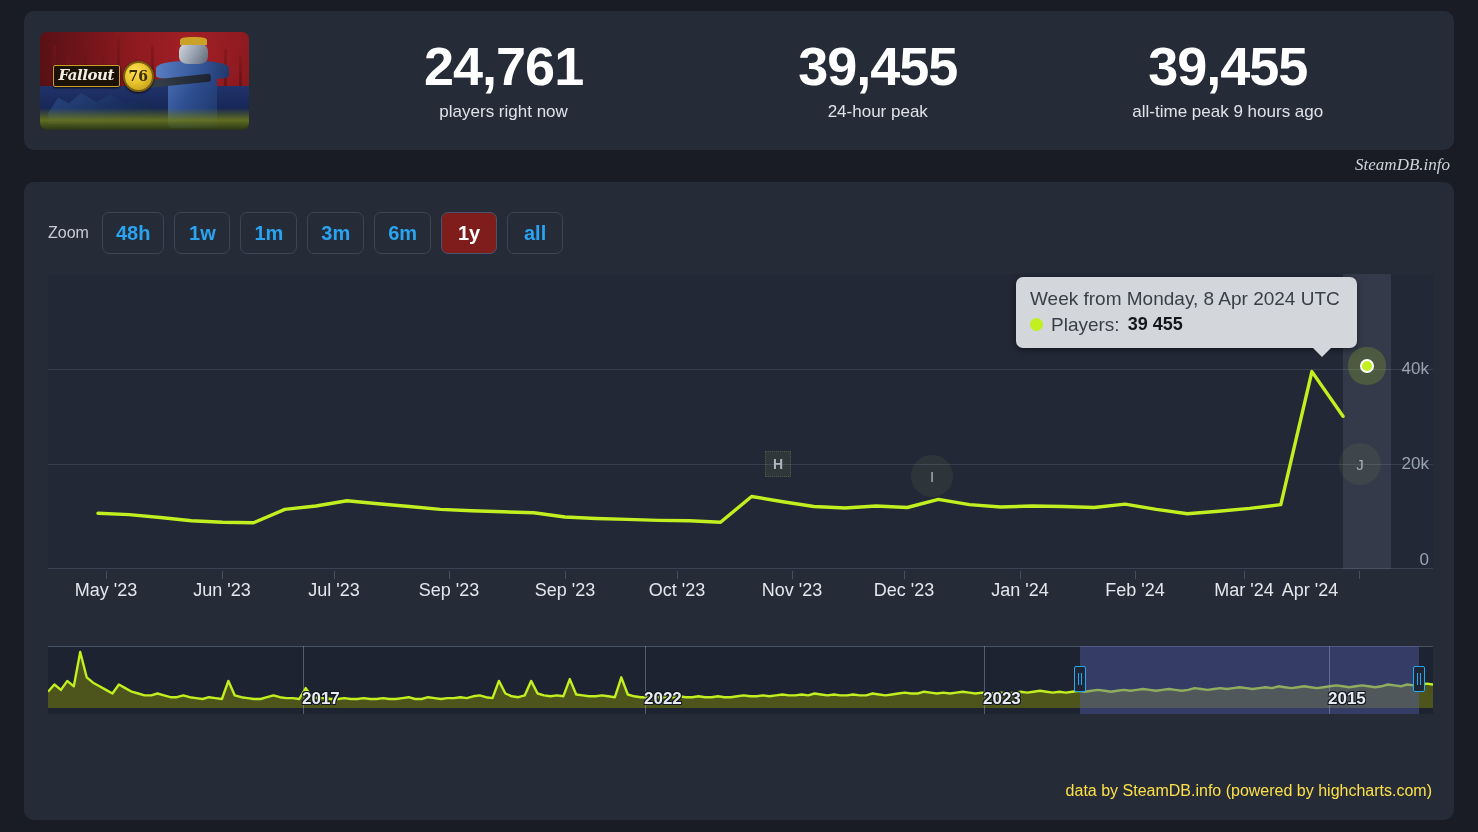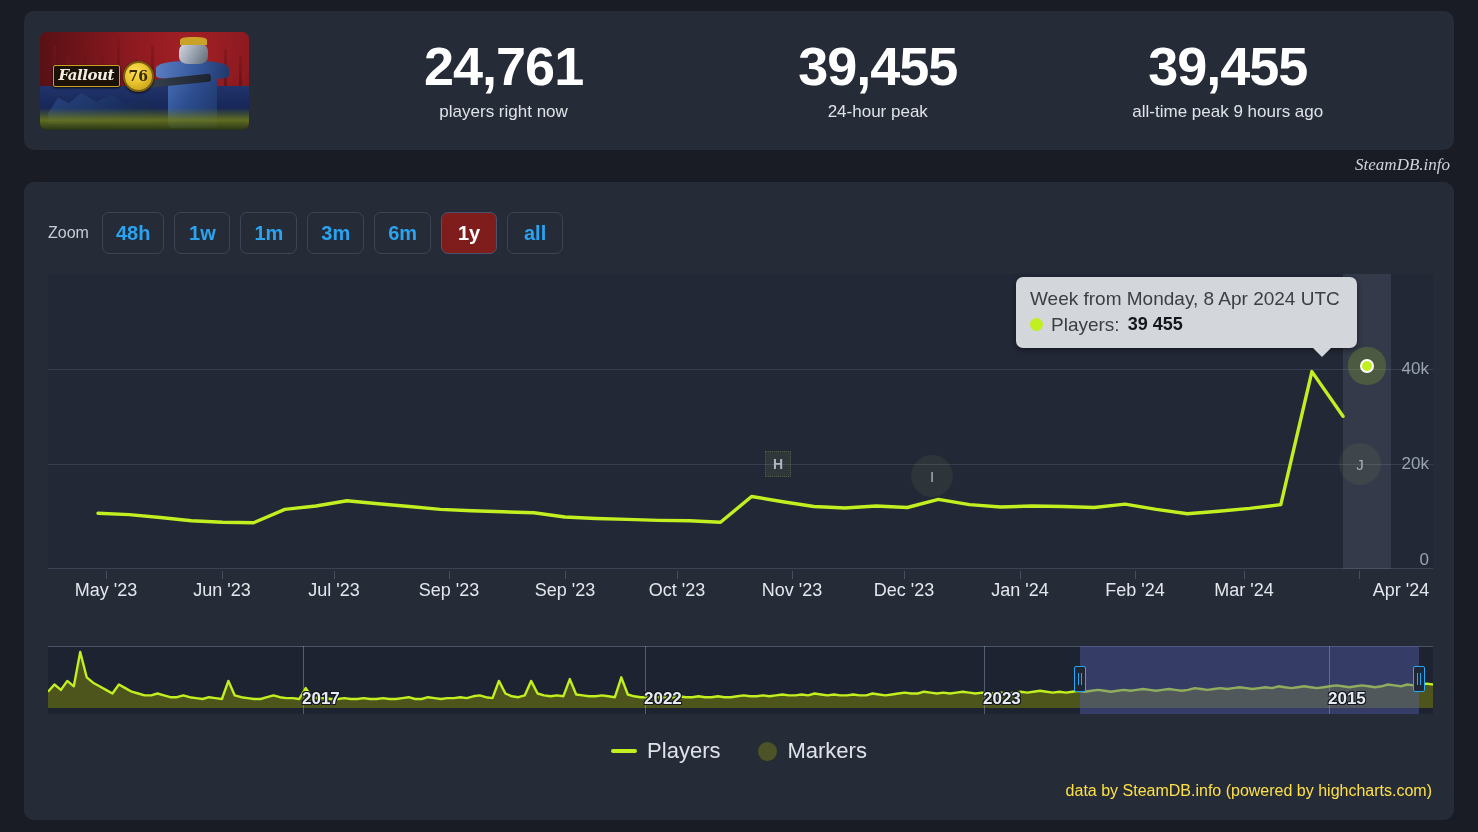--- a/index.html
+++ b/index.html
@@ -409,21 +409,21 @@
         <div class="xlabel" style="left:744px">Nov '23</div>
       <div class="xtick" style="left:856px"></div>
         <div class="xlabel" style="left:856px">Dec '23</div>
       <div class="xtick" style="left:972px"></div>
         <div class="xlabel" style="left:972px">Jan '24</div>
       <div class="xtick" style="left:1087px"></div>
         <div class="xlabel" style="left:1087px">Feb '24</div>
       <div class="xtick" style="left:1196px"></div>
         <div class="xlabel" style="left:1196px">Mar '24</div>
       <div class="xtick" style="left:1311px"></div>
-        <div class="xlabel" style="left:1353px">Apr '24</div>
+        <div class="xlabel" style="left:1262px">Apr '24</div>
     </div>
 
     <div class="nav-wrap">
       <div class="nav-top-line"></div>
       <svg class="nav-svg" viewBox="0 0 1385 68" preserveAspectRatio="none">
         <polygon id="nav-area" fill="#565e19" fill-opacity="0.85" points="0,62 0.0,45.7 6.4,38.5 12.9,43.9 19.3,34.9 25.8,40.3 32.2,6.0 38.7,31.3 45.1,36.7 51.5,40.3 58.0,43.9 64.4,47.5 70.9,38.5 77.3,42.1 83.7,45.7 90.2,47.5 96.6,49.4 103.1,49.4 109.5,47.5 116.0,49.4 122.4,51.2 128.8,51.2 135.3,49.4 141.7,51.2 148.2,52.1 154.6,53.0 161.0,51.2 167.5,52.1 173.9,53.0 180.4,34.9 186.8,49.4 193.3,51.2 199.7,52.1 206.1,53.0 212.6,53.0 219.0,51.2 225.5,49.4 231.9,51.2 238.3,52.1 244.8,52.1 251.2,53.0 257.7,42.1 264.1,51.2 270.6,52.1 277.0,52.1 283.4,53.0 289.9,53.0 296.3,52.1 302.8,53.0 309.2,53.0 315.7,52.1 322.1,53.0 328.5,53.0 335.0,52.1 341.4,53.0 347.9,53.0 354.3,52.1 360.7,51.2 367.2,53.0 373.6,53.0 380.1,51.2 386.5,52.1 393.0,53.0 399.4,52.1 405.8,52.1 412.3,51.2 418.7,52.1 425.2,50.3 431.6,49.4 438.0,51.2 444.5,52.1 450.9,34.9 457.4,47.5 463.8,50.3 470.3,51.2 476.7,49.4 483.1,34.9 489.6,47.5 496.0,49.4 502.5,50.3 508.9,49.4 515.3,50.3 521.8,33.1 528.2,48.5 534.7,49.4 541.1,50.3 547.6,50.3 554.0,49.4 560.4,50.3 566.9,51.2 573.3,31.3 579.8,48.5 586.2,50.3 592.7,51.2 599.1,51.2 605.5,50.3 612.0,51.2 618.4,51.2 624.9,51.2 631.3,50.3 637.7,51.2 644.2,51.2 650.6,50.3 657.1,51.2 663.5,51.2 670.0,50.3 676.4,51.2 682.8,51.2 689.3,50.3 695.7,49.4 702.2,50.3 708.6,50.3 715.0,49.4 721.5,50.3 727.9,49.4 734.4,48.5 740.8,49.4 747.3,49.4 753.7,48.5 760.1,49.4 766.6,47.5 773.0,48.5 779.5,49.4 785.9,48.5 792.3,49.4 798.8,49.4 805.2,48.5 811.7,49.4 818.1,49.4 824.6,47.5 831.0,48.5 837.4,49.4 843.9,48.5 850.3,47.5 856.8,46.6 863.2,47.5 869.7,47.5 876.1,45.7 882.5,46.6 889.0,47.5 895.4,46.6 901.9,47.5 908.3,46.6 914.7,45.7 921.2,46.6 927.6,47.5 934.1,46.6 940.5,47.5 947.0,47.5 953.4,46.6 959.8,47.5 966.3,46.6 972.7,45.7 979.2,46.6 985.6,45.7 992.0,44.8 998.5,45.7 1004.9,46.6 1011.4,45.7 1017.8,46.6 1024.3,45.7 1030.7,44.8 1037.1,45.7 1043.6,44.8 1050.0,43.9 1056.5,44.8 1062.9,45.7 1069.3,44.8 1075.8,43.9 1082.2,44.8 1088.7,43.9 1095.1,43.0 1101.6,43.9 1108.0,44.8 1114.4,43.9 1120.9,43.0 1127.3,43.9 1133.8,44.8 1140.2,43.9 1146.7,42.1 1153.1,43.0 1159.5,43.9 1166.0,43.0 1172.4,42.1 1178.9,43.0 1185.3,42.1 1191.7,41.2 1198.2,42.1 1204.6,43.0 1211.1,42.1 1217.5,41.2 1224.0,42.1 1230.4,40.3 1236.8,41.2 1243.3,42.1 1249.7,41.2 1256.2,40.3 1262.6,41.2 1269.0,42.1 1275.5,41.2 1281.9,40.3 1288.4,39.4 1294.8,40.3 1301.3,41.2 1307.7,40.3 1314.1,39.4 1320.6,40.3 1327.0,41.2 1333.5,40.3 1339.9,38.5 1346.3,39.4 1352.8,40.3 1359.2,38.5 1365.7,39.4 1372.1,38.5 1378.6,37.6 1385.0,38.5 1385,62"></polygon>
         <polyline id="nav-line" fill="none" stroke="#c2ef1f" stroke-width="2.4" stroke-linejoin="round" points="0.0,45.7 6.4,38.5 12.9,43.9 19.3,34.9 25.8,40.3 32.2,6.0 38.7,31.3 45.1,36.7 51.5,40.3 58.0,43.9 64.4,47.5 70.9,38.5 77.3,42.1 83.7,45.7 90.2,47.5 96.6,49.4 103.1,49.4 109.5,47.5 116.0,49.4 122.4,51.2 128.8,51.2 135.3,49.4 141.7,51.2 148.2,52.1 154.6,53.0 161.0,51.2 167.5,52.1 173.9,53.0 180.4,34.9 186.8,49.4 193.3,51.2 199.7,52.1 206.1,53.0 212.6,53.0 219.0,51.2 225.5,49.4 231.9,51.2 238.3,52.1 244.8,52.1 251.2,53.0 257.7,42.1 264.1,51.2 270.6,52.1 277.0,52.1 283.4,53.0 289.9,53.0 296.3,52.1 302.8,53.0 309.2,53.0 315.7,52.1 322.1,53.0 328.5,53.0 335.0,52.1 341.4,53.0 347.9,53.0 354.3,52.1 360.7,51.2 367.2,53.0 373.6,53.0 380.1,51.2 386.5,52.1 393.0,53.0 399.4,52.1 405.8,52.1 412.3,51.2 418.7,52.1 425.2,50.3 431.6,49.4 438.0,51.2 444.5,52.1 450.9,34.9 457.4,47.5 463.8,50.3 470.3,51.2 476.7,49.4 483.1,34.9 489.6,47.5 496.0,49.4 502.5,50.3 508.9,49.4 515.3,50.3 521.8,33.1 528.2,48.5 534.7,49.4 541.1,50.3 547.6,50.3 554.0,49.4 560.4,50.3 566.9,51.2 573.3,31.3 579.8,48.5 586.2,50.3 592.7,51.2 599.1,51.2 605.5,50.3 612.0,51.2 618.4,51.2 624.9,51.2 631.3,50.3 637.7,51.2 644.2,51.2 650.6,50.3 657.1,51.2 663.5,51.2 670.0,50.3 676.4,51.2 682.8,51.2 689.3,50.3 695.7,49.4 702.2,50.3 708.6,50.3 715.0,49.4 721.5,50.3 727.9,49.4 734.4,48.5 740.8,49.4 747.3,49.4 753.7,48.5 760.1,49.4 766.6,47.5 773.0,48.5 779.5,49.4 785.9,48.5 792.3,49.4 798.8,49.4 805.2,48.5 811.7,49.4 818.1,49.4 824.6,47.5 831.0,48.5 837.4,49.4 843.9,48.5 850.3,47.5 856.8,46.6 863.2,47.5 869.7,47.5 876.1,45.7 882.5,46.6 889.0,47.5 895.4,46.6 901.9,47.5 908.3,46.6 914.7,45.7 921.2,46.6 927.6,47.5 934.1,46.6 940.5,47.5 947.0,47.5 953.4,46.6 959.8,47.5 966.3,46.6 972.7,45.7 979.2,46.6 985.6,45.7 992.0,44.8 998.5,45.7 1004.9,46.6 1011.4,45.7 1017.8,46.6 1024.3,45.7 1030.7,44.8 1037.1,45.7 1043.6,44.8 1050.0,43.9 1056.5,44.8 1062.9,45.7 1069.3,44.8 1075.8,43.9 1082.2,44.8 1088.7,43.9 1095.1,43.0 1101.6,43.9 1108.0,44.8 1114.4,43.9 1120.9,43.0 1127.3,43.9 1133.8,44.8 1140.2,43.9 1146.7,42.1 1153.1,43.0 1159.5,43.9 1166.0,43.0 1172.4,42.1 1178.9,43.0 1185.3,42.1 1191.7,41.2 1198.2,42.1 1204.6,43.0 1211.1,42.1 1217.5,41.2 1224.0,42.1 1230.4,40.3 1236.8,41.2 1243.3,42.1 1249.7,41.2 1256.2,40.3 1262.6,41.2 1269.0,42.1 1275.5,41.2 1281.9,40.3 1288.4,39.4 1294.8,40.3 1301.3,41.2 1307.7,40.3 1314.1,39.4 1320.6,40.3 1327.0,41.2 1333.5,40.3 1339.9,38.5 1346.3,39.4 1352.8,40.3 1359.2,38.5 1365.7,39.4 1372.1,38.5 1378.6,37.6 1385.0,38.5"></polyline>
       </svg>
       <div class="nav-mask" id="nav-mask" style="left: 1031.83px; width: 339.325px;"></div>
 
@@ -440,30 +440,20 @@
       <div class="nav-handle" id="nav-handle-left" style="left: 1025.83px;">
         <i></i>
           <i></i>
       </div>
       <div class="nav-handle" id="nav-handle-right" style="left: 1365.15px;">
         <i></i>
           <i></i>
       </div>
     </div>
 
-    <div class="legend">
-      <div class="legend-item">
-        <span class="legend-line"></span>
-        <span class="legend-text">Players</span>
-      </div>
-      <div class="legend-item">
-        <span class="legend-dot"></span>
-        <span class="legend-text">Markers</span>
-      </div>
-    </div>
 
     <div class="credit">data by SteamDB.info (powered by highcharts.com)</div>
   </div>
 
   <div id="tooltip" style="position:absolute;left:1016px;top:277px;width:341px;
        background:#d3d6da;border-radius:7px;padding:10px 14px 12px 14px;
        box-shadow:0 2px 6px rgba(0,0,0,.45);z-index:50;">
     <div style="font-size:19px;color:#3a3f46;line-height:1.25;white-space:nowrap;">Week from Monday, 8 Apr 2024 UTC</div>
     <div style="display:flex;align-items:center;gap:8px;margin-top:3px;">
       <span style="width:13px;height:13px;border-radius:50%;background:#c2ef1f;display:block;"></span>

